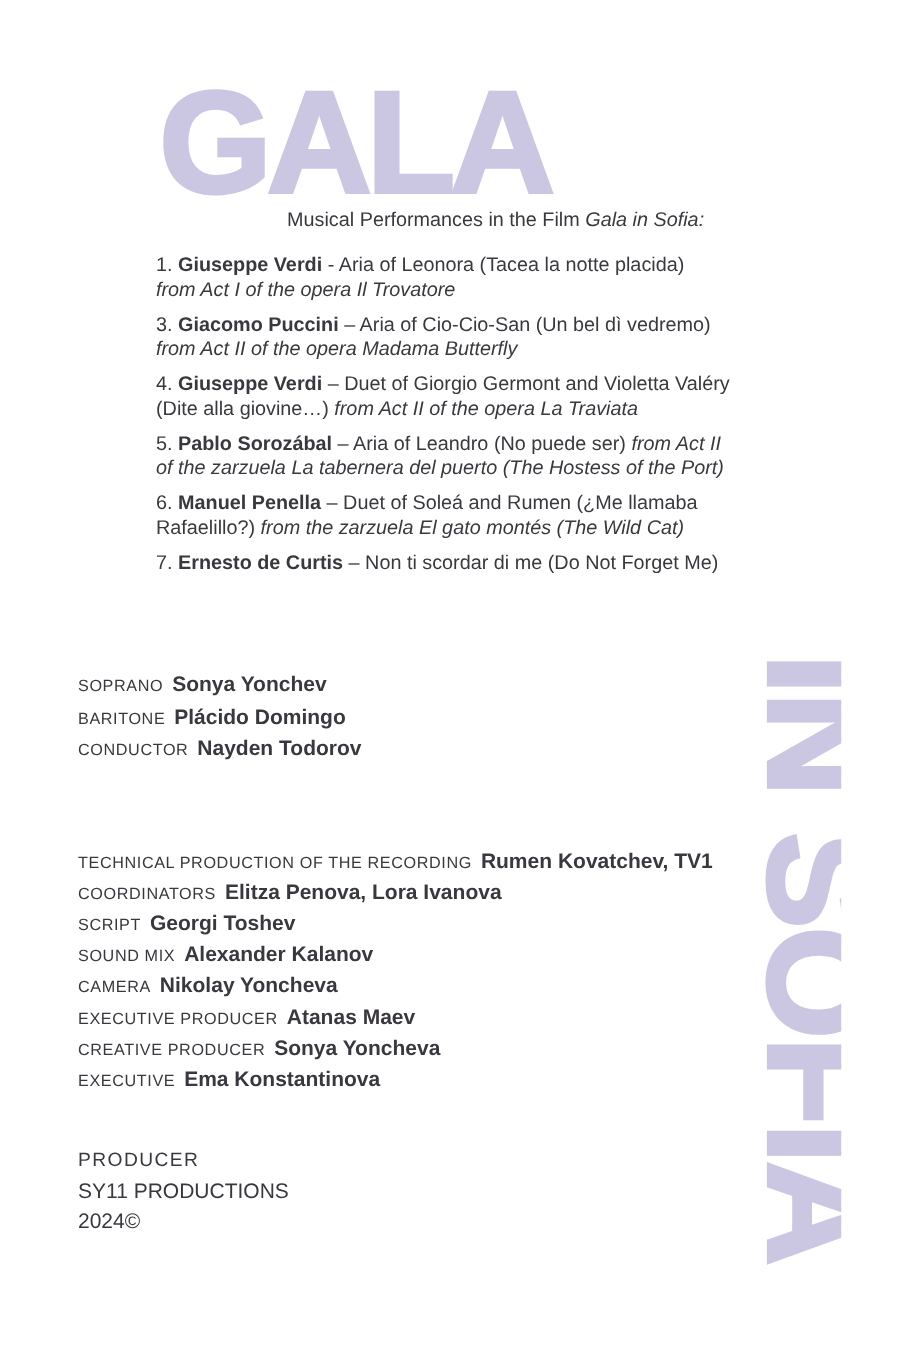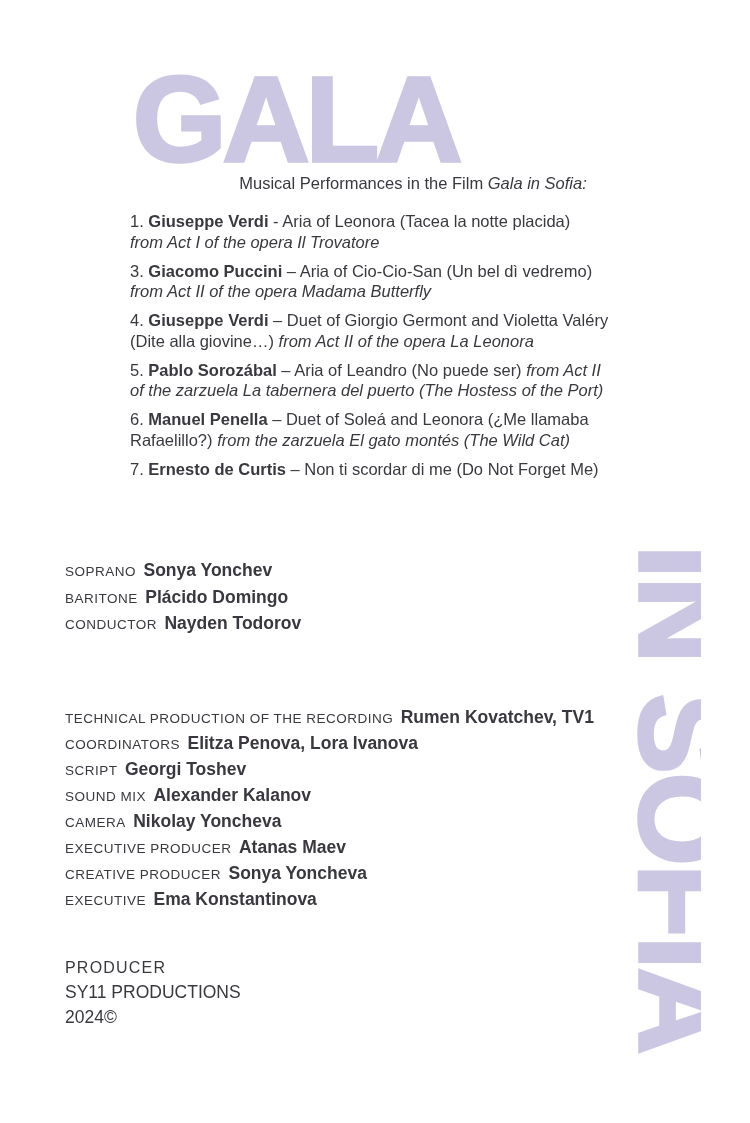--- a/index.html
+++ b/index.html
@@ -100,23 +100,23 @@
   <div class="display gala-title">GALA</div>
   <div class="display in-sofia">IN SOFIA</div>
 
   <div class="content">
 
     <div class="subtitle"><span class="run-r">Musical Performances in the Film </span><span class="run-i">Gala in Sofia:</span></div>
 
     <div class="performances">
       <p><span class="run-r">1. </span><span class="run-b">Giuseppe Verdi</span><span class="run-r"> - Aria of Leonora (Tacea la notte placida)</span><br><span class="run-i">from Act I of the opera Il Trovatore</span></p>
       <p><span class="run-r">3. </span><span class="run-b">Giacomo Puccini</span><span class="run-r"> – Aria of Cio-Cio-San (Un bel dì vedremo)</span><br><span class="run-i">from Act II of the opera Madama Butterfly</span></p>
-      <p><span class="run-r">4. </span><span class="run-b">Giuseppe Verdi</span><span class="run-r"> – Duet of Giorgio Germont and Violetta Valéry</span><br><span class="run-r">(Dite alla giovine…) </span><span class="run-i">from Act II of the opera La Leonora</span></p>
+      <p><span class="run-r">4. </span><span class="run-b">Giuseppe Verdi</span><span class="run-r"> – Duet of Giorgio Germont and Violetta Valéry</span><br><span class="run-r">(Dite alla giovine…) </span><span class="run-i">from Act II of the opera La Traviata</span></p>
       <p><span class="run-r">5. </span><span class="run-b">Pablo Sorozábal</span><span class="run-r"> – Aria of Leandro (No puede ser) </span><span class="run-i">from Act II</span><br><span class="run-i">of the zarzuela La tabernera del puerto (The Hostess of the Port)</span></p>
-      <p><span class="run-r">6. </span><span class="run-b">Manuel Penella</span><span class="run-r"> – Duet of Soleá and Leonora (¿Me llamaba</span><br><span class="run-r">Rafaelillo?) </span><span class="run-i">from the zarzuela El gato montés (The Wild Cat)</span></p>
+      <p><span class="run-r">6. </span><span class="run-b">Manuel Penella</span><span class="run-r"> – Duet of Soleá and Rumen (¿Me llamaba</span><br><span class="run-r">Rafaelillo?) </span><span class="run-i">from the zarzuela El gato montés (The Wild Cat)</span></p>
       <p><span class="run-r">7. </span><span class="run-b">Ernesto de Curtis</span><span class="run-r"> – Non ti scordar di me (Do Not Forget Me)</span></p>
     </div>
 
     <div class="center-block cast-block">
       <div class="credit-line">
         <span class="credit-label">SOPRANO</span>
         <span class="credit-name">Sonya Yonchev</span>
       </div>
       <div class="credit-line">
         <span class="credit-label">BARITONE</span>

